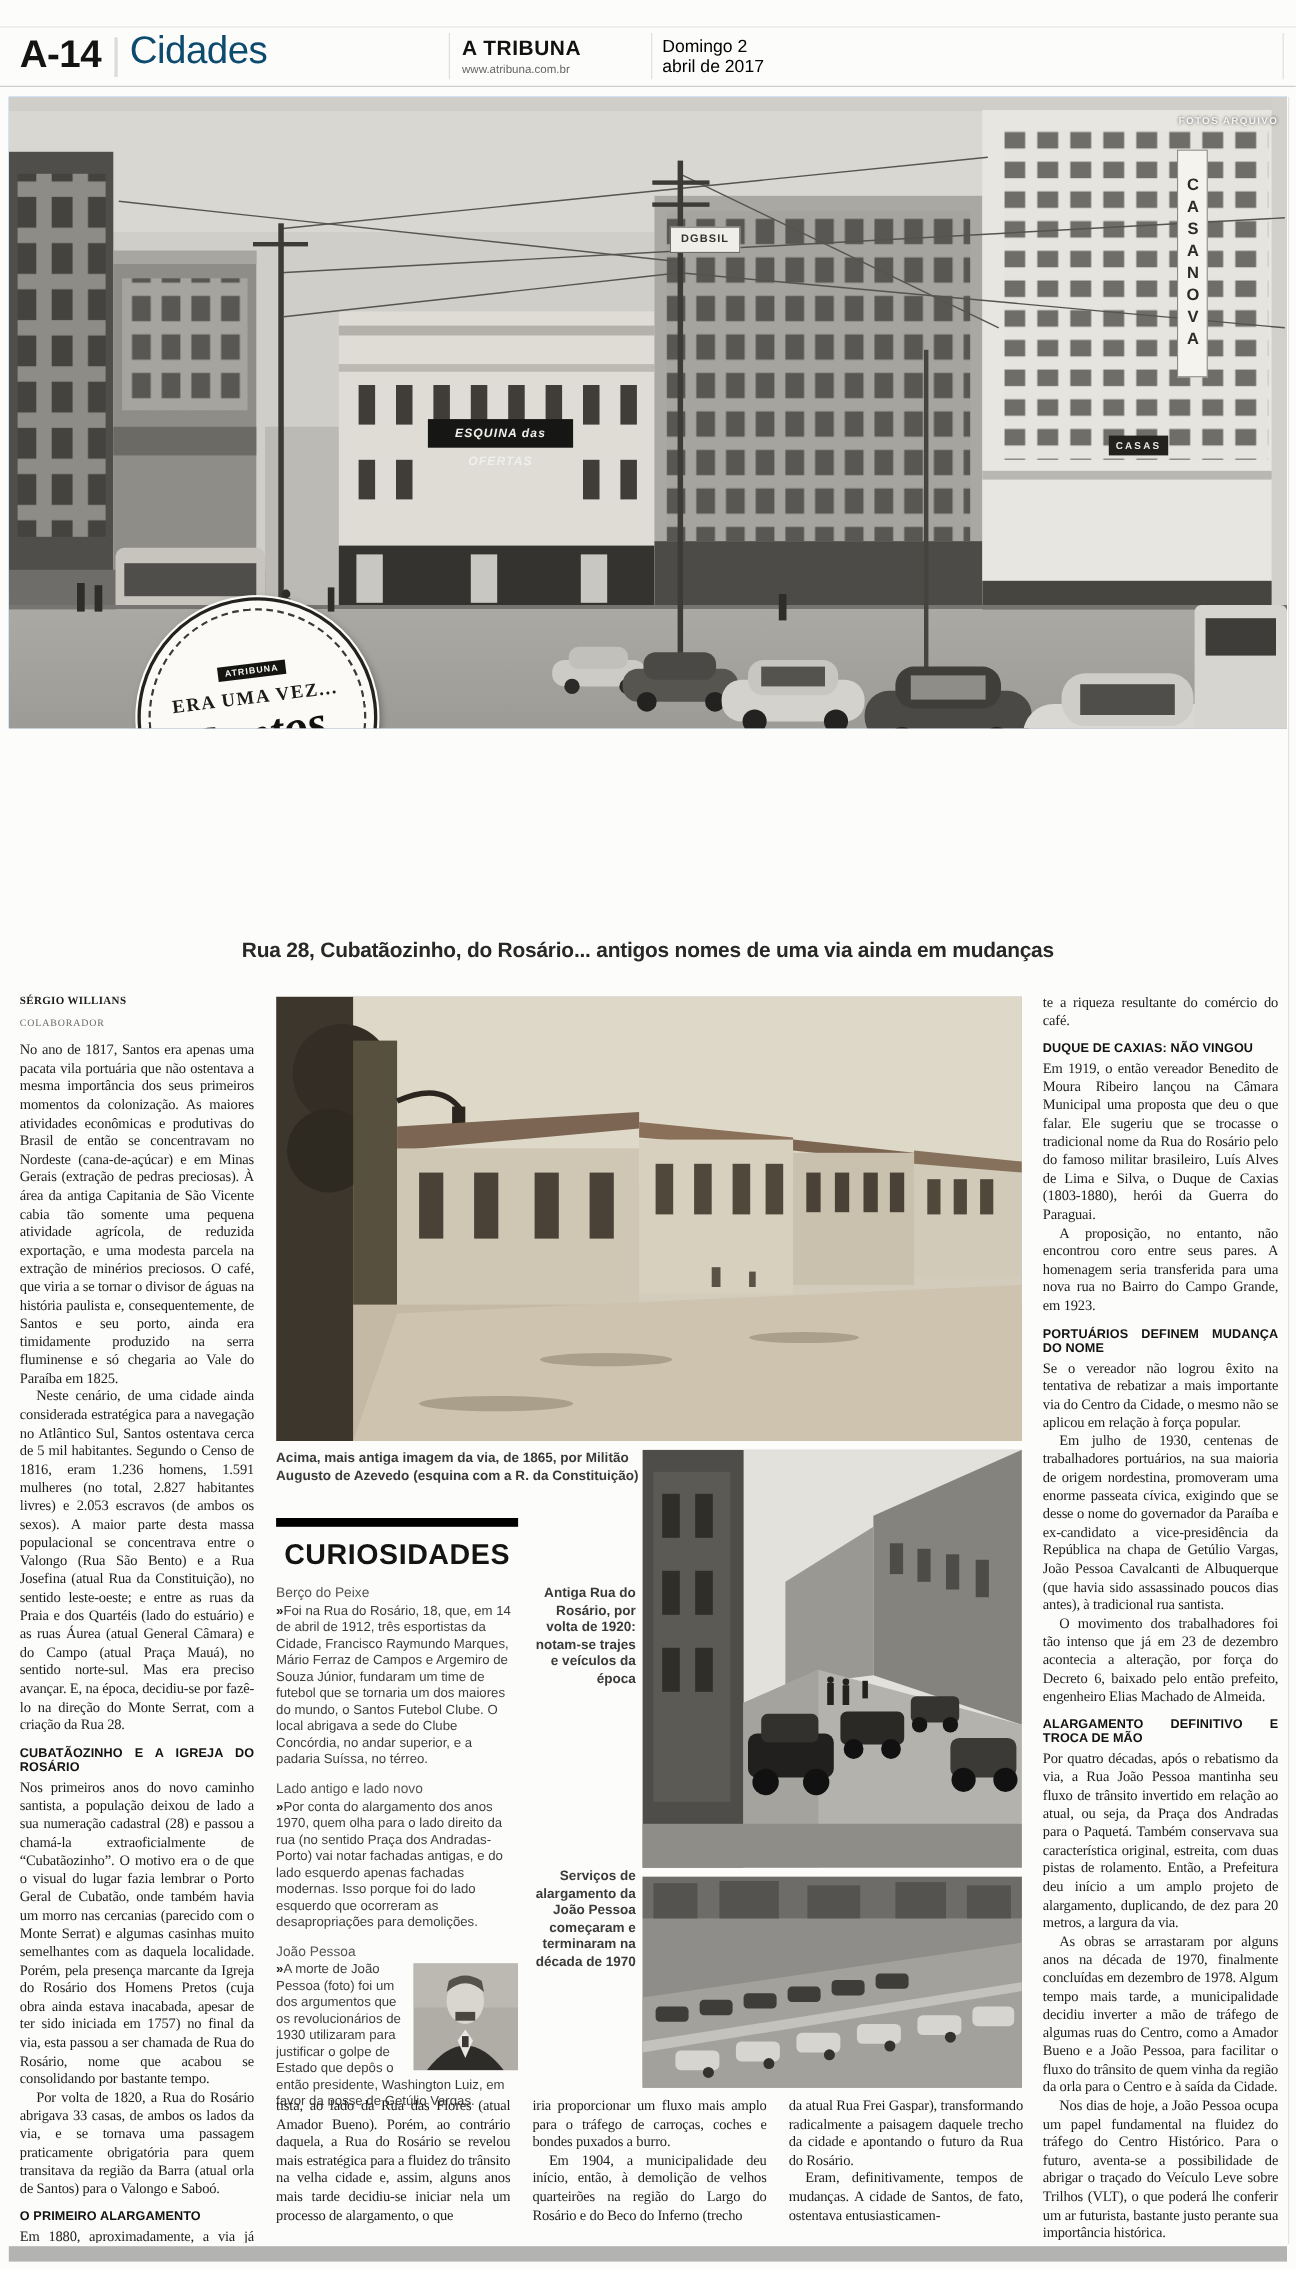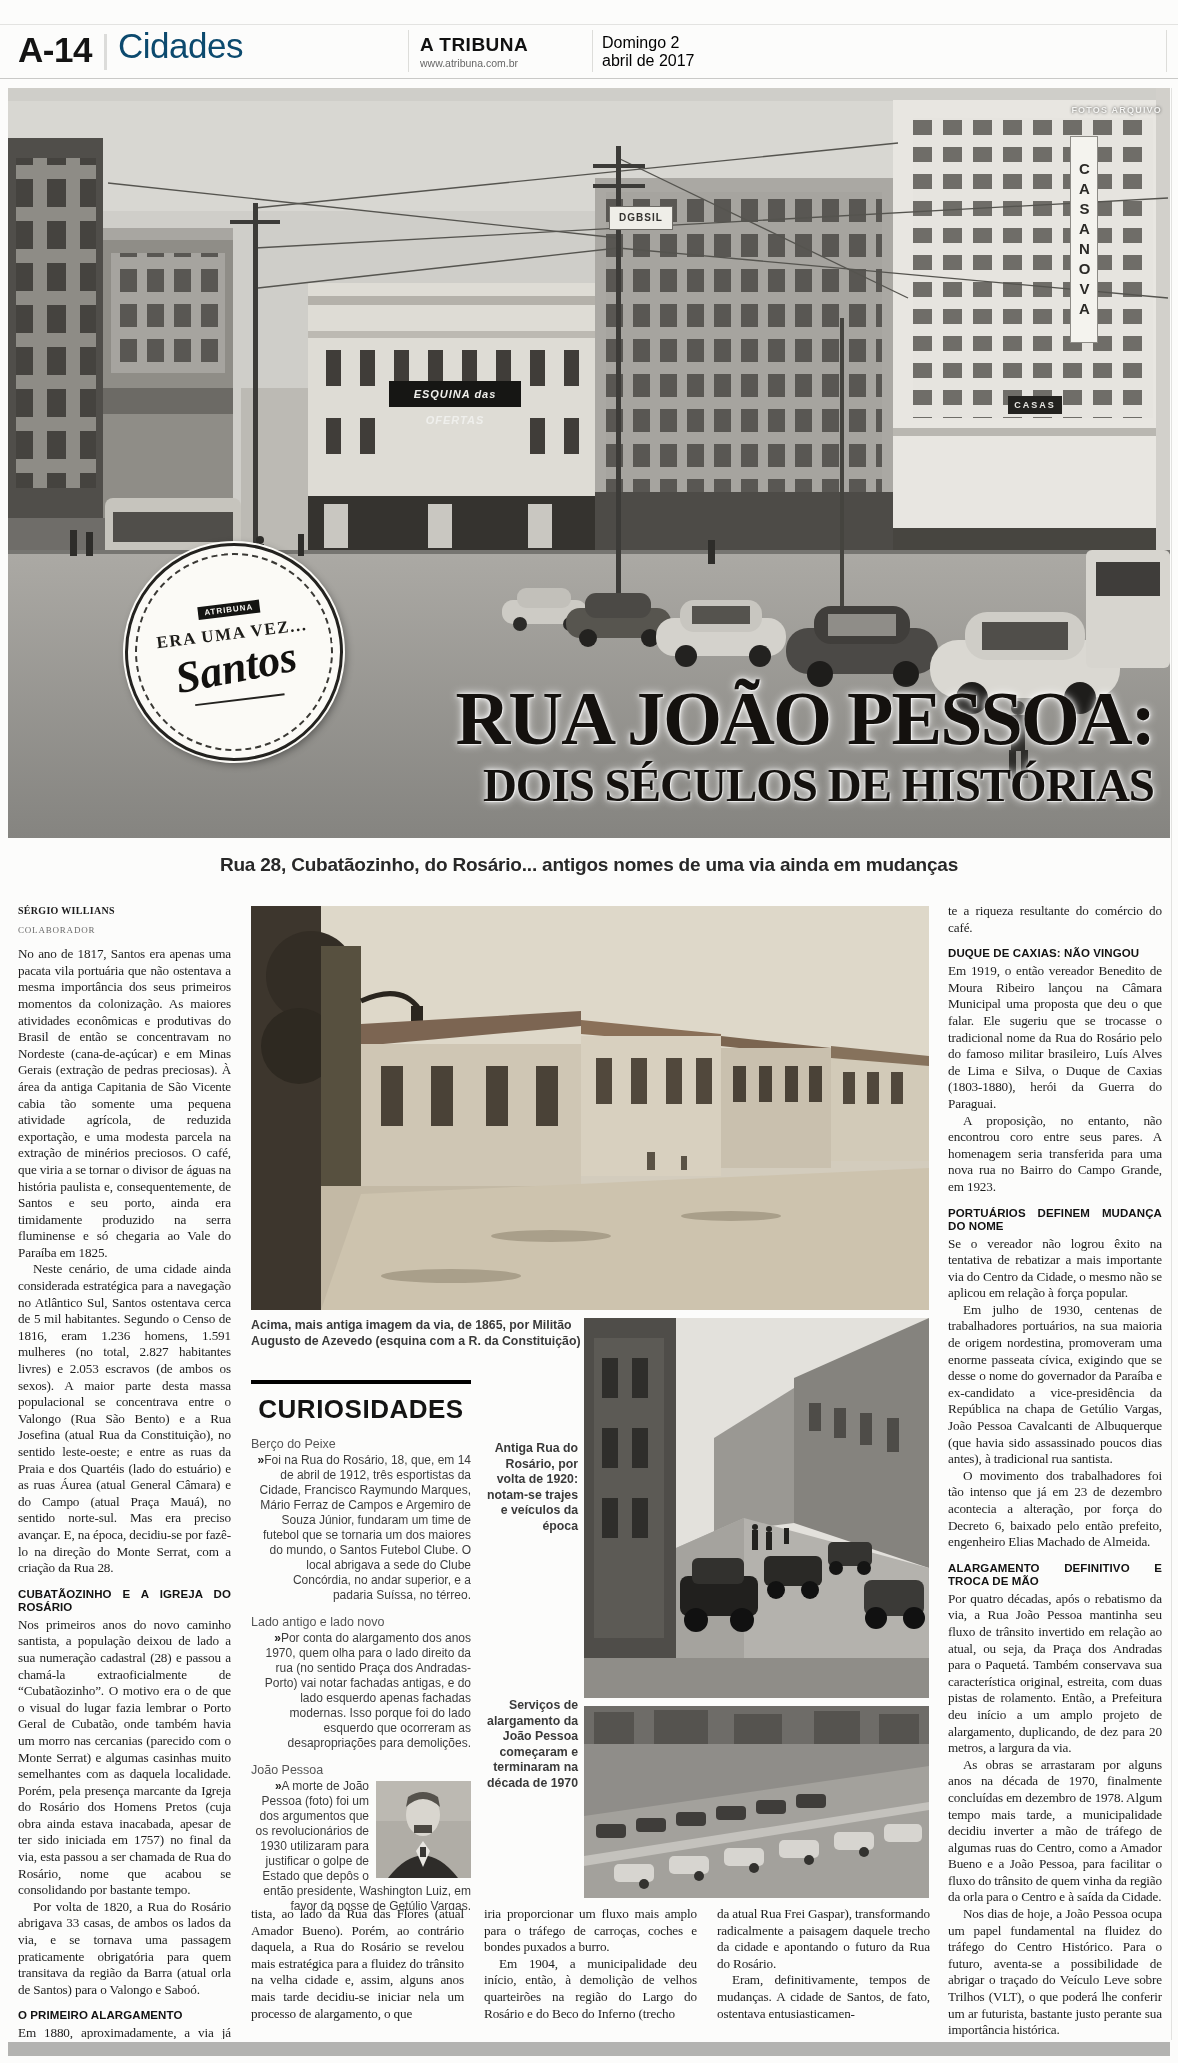--- a/index.html
+++ b/index.html
@@ -17,21 +17,21 @@
   .hdr-div{left:104px;top:34px;width:3px;height:36px;background:#dcdcda;}
   .section-name{left:118px;top:26px;font-size:35px;color:#0c4a6e;letter-spacing:-.5px;}
   .mast{left:420px;top:34px;width:170px;}
   .mast .t1{font-size:19px;font-weight:bold;color:#111;letter-spacing:.5px;}
   .mast .t2{font-size:10.5px;color:#666;margin-top:1px;}
   .dateblk{left:602px;top:34px;width:160px;}
   .vline{width:1px;background:#ddddda;}
   .hdr-rule{left:0;top:78px;width:1178px;height:1px;background:#c9c9c7;}
 
   
-  .hero{left:8px;top:88px;width:1162px;height:750px;background:#3b82f6;overflow:hidden;}
+  .hero{left:8px;top:88px;width:1162px;height:574px;background:#3b82f6;overflow:hidden;}
   .photo-credit{right:8px;top:17px;font-size:9px;color:#f4f4f2;letter-spacing:1.2px;font-weight:bold;
     text-shadow:0 0 3px rgba(0,0,0,.7);}
   .sign-vertical{
     left:1062px;top:48px;width:26px;height:205px;background:#f4f3ee;border:1px solid #8d8b86;
     writing-mode:vertical-rl;text-orientation:upright;
     font-size:15px;font-weight:bold;color:#2b2a27;letter-spacing:3px;text-align:center;line-height:26px;}
   .sign-corner{left:381px;top:293px;width:132px;height:26px;background:#161614;color:#efefec;
     font-size:11px;font-weight:bold;text-align:center;line-height:26px;letter-spacing:1px;font-style:italic;}
   .sign-small{left:601px;top:118px;width:62px;height:22px;background:#efeee8;border:1px solid #6e6c67;
     color:#33322f;font-size:10px;font-weight:bold;text-align:center;line-height:22px;letter-spacing:1px;}
@@ -67,26 +67,26 @@
   .col-pf{text-indent:0;}
   .col-h{font-family:"Liberation Sans",sans-serif;font-size:11.5px;font-weight:bold;color:#121212;
     letter-spacing:.1px;margin:11px 0 3px;text-indent:0;line-height:13px;}
   .byline-name{font-size:10px;font-weight:bold;color:#1a1a1a;letter-spacing:.3px;}
   .byline-role{font-size:9px;color:#6b6b6b;letter-spacing:.8px;margin:2px 0 8px;}
 
   .caption{font-size:12.3px;line-height:15.5px;font-weight:bold;color:#3a3a3a;}
   .caption.rt{text-align:right;}
 
   
-  .curio{left:251px;top:1380px;width:220px;height:526px;border-top:4px solid #000000;overflow:hidden;}
+  .curio{left:251px;top:1380px;width:220px;height:526px;border-top:8px solid #000000;overflow:hidden;}
   .curio-title{font-size:26px;font-weight:bold;color:#141414;letter-spacing:.5px;text-align:center;
     margin:10px 0 12px;}
   .curio-item{margin-bottom:12px;}
   .curio-item-title{font-size:12.5px;color:#555;margin-bottom:2px;}
-  .curio-text{font-size:12px;line-height:15px;color:#3d3d3d;text-align:right;}
+  .curio-text{font-size:12px;line-height:15px;color:#3d3d3d;}
   .curio-marker{font-weight:bold;color:#222;}
   .curio-photo{float:right;width:95px;height:97px;margin:2px 0 4px 7px;background:#a9a6a0;}
 
   
   .ph{overflow:hidden;background:#b9b6b0;}
 
   .footer-band{left:8px;top:2042px;width:1162px;height:14px;background:#b3b3b1;}
   .right-edge{left:1171px;top:88px;width:1px;height:1952px;background:#e2e2e0;}
 </style>
 </head>

